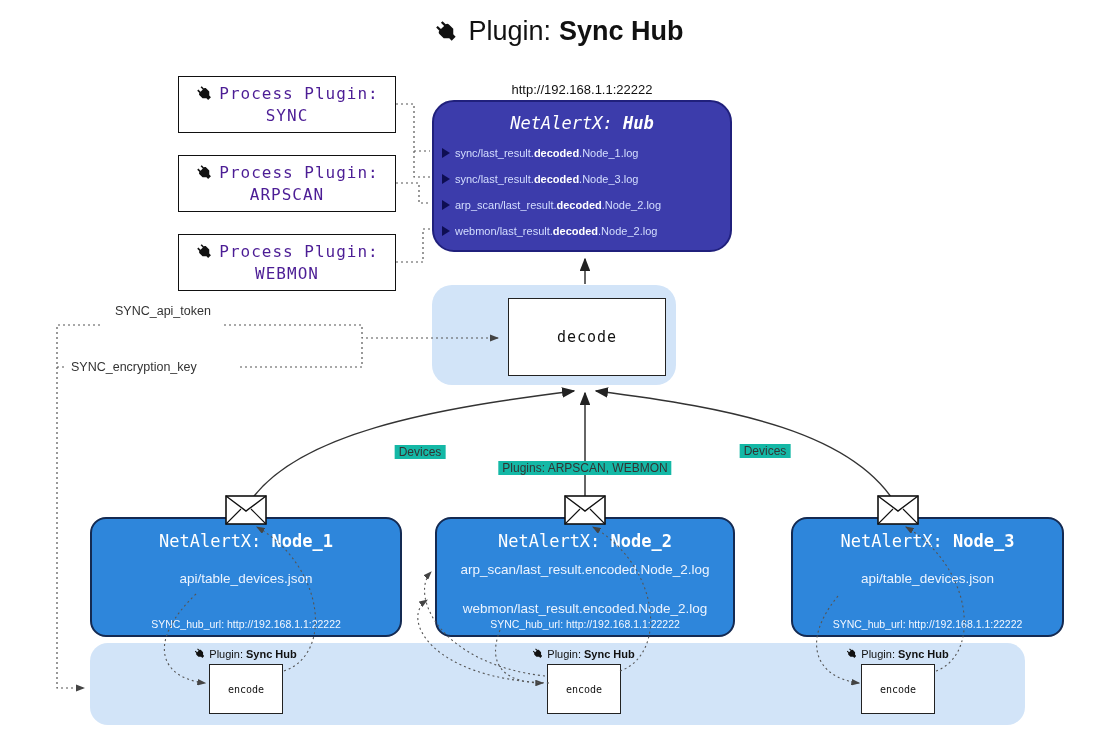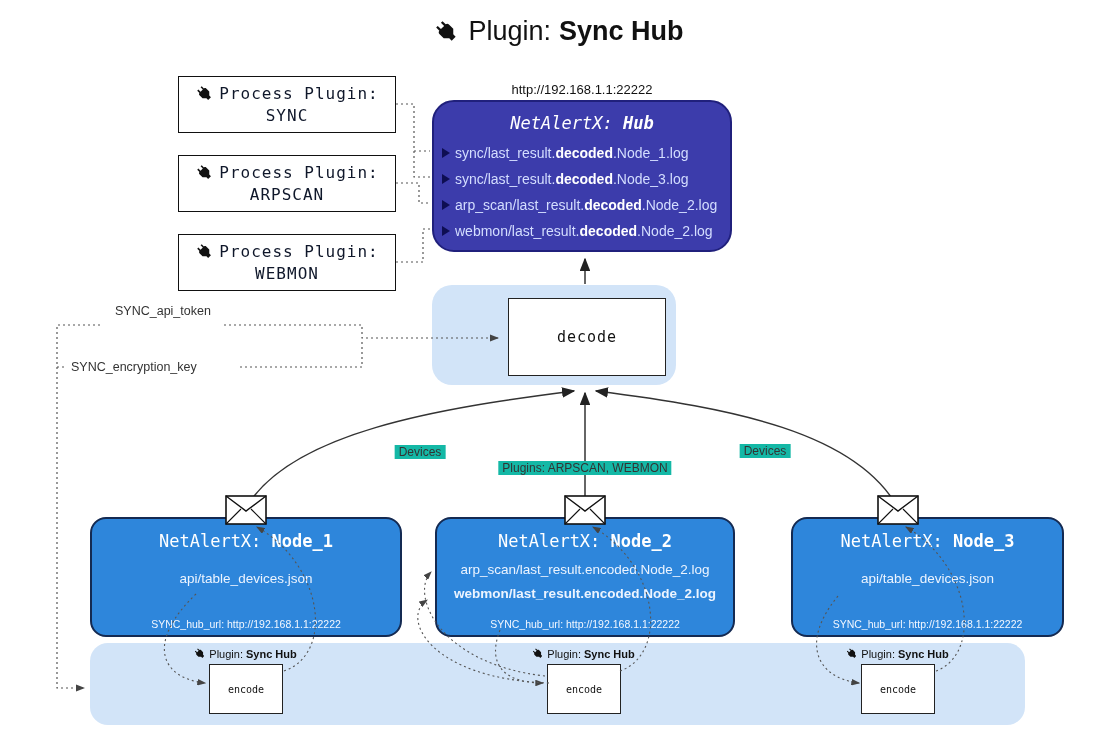--- a/index.html
+++ b/index.html
@@ -14,31 +14,31 @@
   
   .title{position:absolute;top:16px;left:0;width:100%;display:flex;justify-content:center;
     align-items:center;gap:8px;font-size:27px;color:#111;z-index:5;}
   .title .bold{font-weight:bold;}
 
   
   .pbox{position:absolute;left:178px;width:218px;height:57px;background:#fff;
     border:1.6px solid #111;display:flex;flex-direction:column;align-items:center;
     justify-content:center;gap:3px;z-index:5;box-sizing:border-box;}
   .pbox .row{display:flex;align-items:center;gap:5px;}
-  .pbox .t{font-family:"DejaVu Sans Mono",monospace;font-size:16px;letter-spacing:1px;color:#0f172a;}
+  .pbox .t{font-family:"DejaVu Sans Mono",monospace;font-size:16px;letter-spacing:1px;color:#4c1d95;}
 
   
   .hub{position:absolute;left:432px;top:100px;width:300px;height:152px;
     background:var(--hub,#3c3cab);border:2px solid #20207c;border-radius:22px;
     color:#fff;box-sizing:border-box;z-index:5;}
   .hub-title{text-align:center;margin-top:10px;font-family:"DejaVu Sans Mono",monospace;
     font-size:17px;line-height:22px;font-style:italic;}
   .hub-title .bold{font-weight:bold;}
   .hub-items{margin-top:6px;padding-left:8px;}
-  .hub-item{display:flex;align-items:center;height:26px;color:#d4deff;font-size:14px;}
+  .hub-item{display:flex;align-items:center;height:26px;color:#d4deff;font-size:11px;}
   .hub-item .b{font-weight:bold;color:#fff;}
   .tri{width:0;height:0;border-left:8px solid #0e0e52;border-top:5px solid transparent;
     border-bottom:5px solid transparent;margin-right:5px;flex:0 0 auto;}
   .hub-url{position:absolute;left:432px;top:82px;width:300px;text-align:center;
     font-size:13px;color:#111;z-index:5;}
 
   
   .panel-decode{position:absolute;left:432px;top:285px;width:244px;height:100px;
     background:var(--panel,#d2e4f8);border-radius:20px;z-index:4;}
   .decode-box{position:absolute;left:76px;top:13px;width:156px;height:76px;background:#fff;
@@ -177,21 +177,21 @@
     </div>
     <div class="node-line" style="margin-top:20px;">api/table_devices.json</div>
     <div class="node-footer">SYNC_hub_url: http://192.168.1.1:22222</div>
   </div>
   <div class="node" style="left:435px;width:300px;">
     <div class="node-title">
       <span>NetAlertX:</span>
       <span class="bold">Node_2</span>
     </div>
     <div class="node-line" style="margin-top:11px;">arp_scan/last_result.encoded.Node_2.log</div>
-    <div class="node-line" style="margin-top:9px;font-weight:bold;">webmon/last_result.encoded.Node_2.log</div>
+    <div class="node-line" style="margin-top:24px;">webmon/last_result.encoded.Node_2.log</div>
     <div class="node-footer">SYNC_hub_url: http://192.168.1.1:22222</div>
   </div>
   <div class="node" style="left:791px;width:273px;">
     <div class="node-title">
       <span>NetAlertX:</span>
       <span class="bold">Node_3</span>
     </div>
     <div class="node-line" style="margin-top:20px;">api/table_devices.json</div>
     <div class="node-footer">SYNC_hub_url: http://192.168.1.1:22222</div>
   </div>

